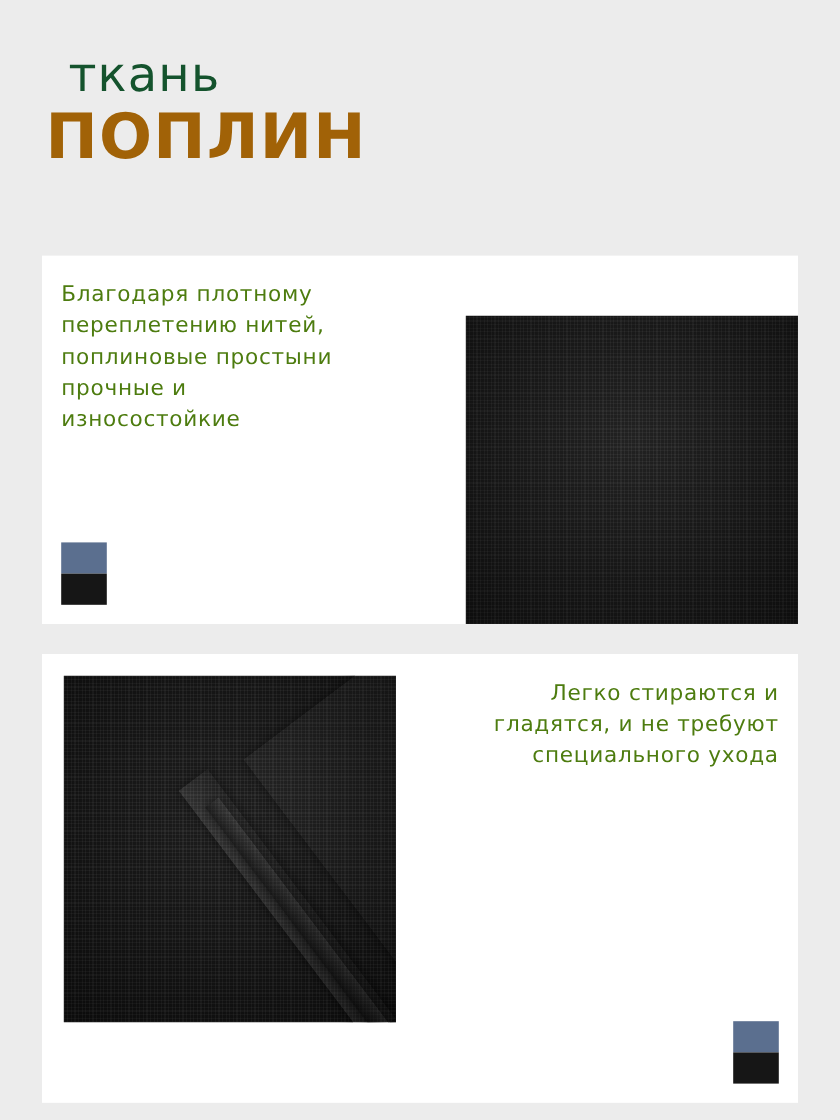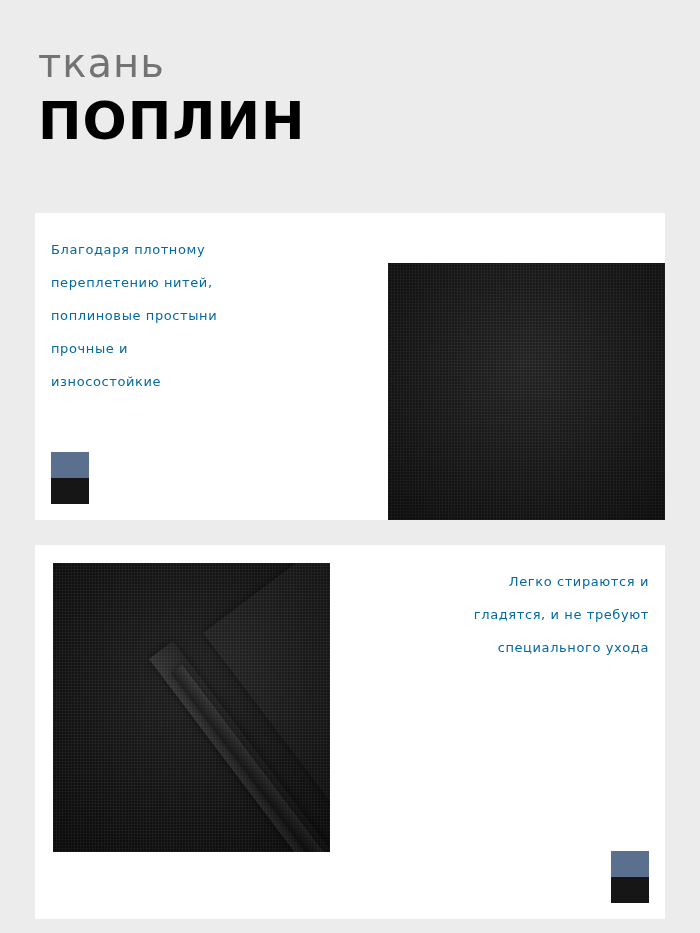--- a/index.html
+++ b/index.html
@@ -24,30 +24,30 @@
   .header {
     position: absolute;
     left: 38px;
     top: 40px;
     width: 620px;
   }
   .title-small {
     font-size: 40px;
     line-height: 46px;
     letter-spacing: 1px;
-    color: #737373;
+    color: #14532d;
     font-weight: 400;
+    margin-left: 19px;
   }
   .title-big {
     font-size: 52px;
     line-height: 58px;
     letter-spacing: 1px;
-    color: #000000;
+    color: #a16207;
     font-weight: 700;
-    margin-top: 6px;
   }
 
   
   .panel {
     position: absolute;
     background: #ffffff;
   }
   .panel-one {
     left: 35px;
     top: 213px;
@@ -56,23 +56,23 @@
   }
   .panel-two {
     left: 35px;
     top: 545px;
     width: 630px;
     height: 374px;
   }
 
   .caption {
     position: absolute;
-    color: #0369a1;
-    font-size: 13px;
-    line-height: 33px;
+    color: #4d7c0f;
+    font-size: 18px;
+    line-height: 26px;
     letter-spacing: 0.6px;
     white-space: pre-line;
   }
   .caption-one {
     left: 16px;
     top: 20px;
     width: 300px;
     text-align: left;
   }
   .caption-two {

